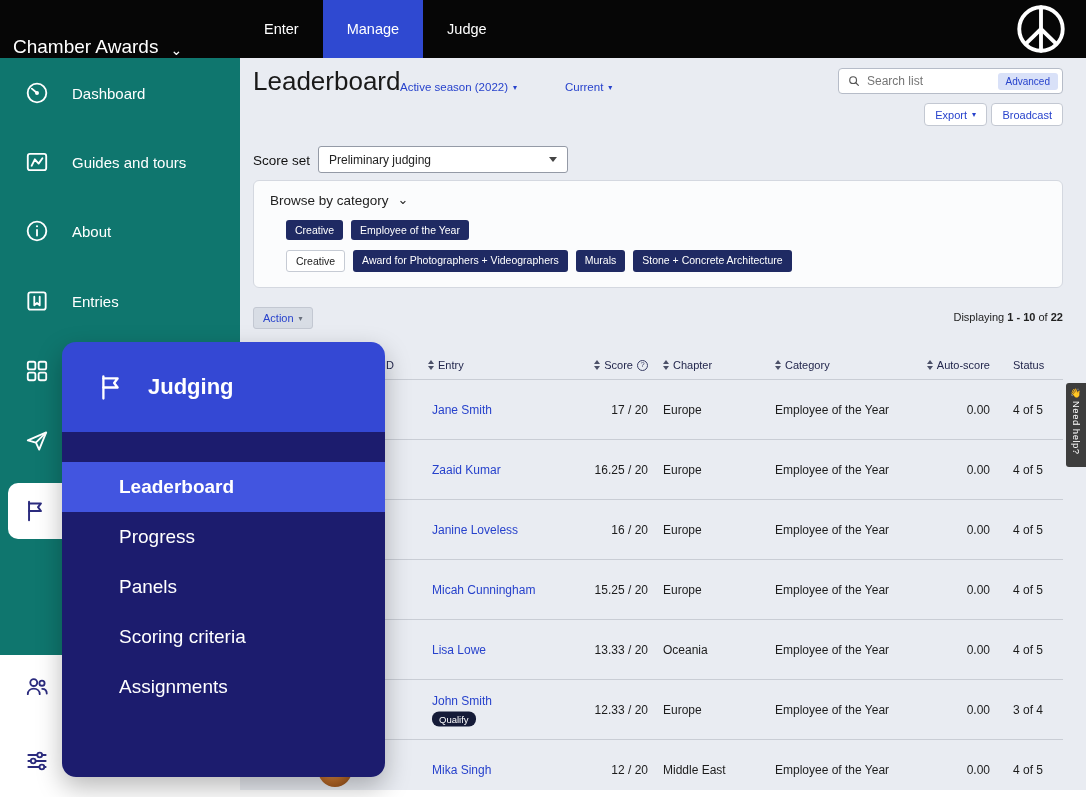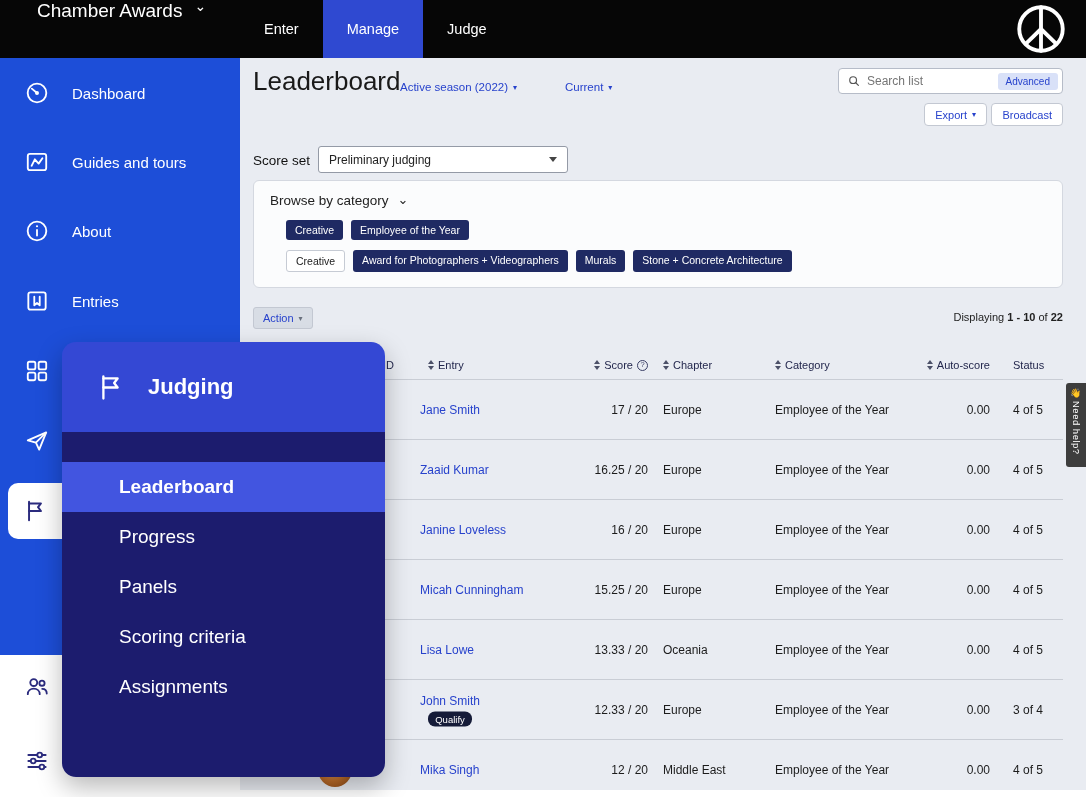--- a/index.html
+++ b/index.html
@@ -1,29 +1,29 @@
 <!DOCTYPE html>
 <html><head>
 <meta charset="utf-8">
 <style>
   *{margin:0;padding:0;box-sizing:border-box}
   html,body{width:1086px;height:797px}
   body{position:relative;overflow:hidden;font-family:"Liberation Sans",sans-serif;background:#fff}
 
   
   .topbar{position:absolute;left:0;top:0;width:1086px;height:58px;background:#060606;color:#fff;display:flex;align-items:stretch;z-index:60}
-  .brand{width:240px;display:flex;align-items:flex-start;gap:12px;padding-left:37px;font-size:19px;cursor:pointer}
+  .brand{width:240px;display:flex;align-items:flex-end;gap:12px;padding-left:13px;font-size:19px;cursor:pointer}
   .brand .chev{font-size:14px;margin-top:-2px}
   .tabs{display:flex}
   .tab{display:flex;align-items:center;padding:0 24px;font-size:14.5px;cursor:pointer}
   .tab.active{background:#2f49d1}
   .topbar-icon{margin-left:auto;display:flex;align-items:center;padding-right:16px;color:#fff;cursor:pointer}
 
   
-  .sidebar{position:absolute;left:0;top:58px;width:240px;height:597px;background:#1d4ed8;z-index:10}
+  .sidebar{position:absolute;left:0;top:58px;width:240px;height:597px;background:#0f766e;z-index:10}
   .nav-item{position:absolute;left:0;width:240px;height:52px;cursor:pointer}
   .nav-item .nico{position:absolute;left:24px;top:13px;width:26px;height:26px;color:#fff}
   .nav-item .nlabel{position:absolute;left:72px;top:50%;transform:translateY(-50%);color:#fff;font-size:15px}
   .rail-icon{position:absolute;left:24px;width:26px;height:26px;color:#fff;cursor:pointer}
   .active-box{position:absolute;left:8px;top:425px;width:54px;height:56px;background:#fff;border-radius:10px 0 0 10px;display:flex;align-items:center;justify-content:center;color:#2b2b7e;cursor:pointer}
   .active-box .nico{width:26px;height:26px}
   .sidebar-white{position:absolute;left:0;top:655px;width:240px;height:142px;background:#fff;z-index:10}
   .sidebar-white .rail-icon{color:#2b2b7e}
 
   
@@ -87,21 +87,21 @@
   .th-score{left:320px;width:75px}
   .th-chapter{left:410px}
   .th-category{left:522px}
   .th-auto{left:630px;width:107px}
   .th-status{left:760px}
 
   .trow{position:relative;height:60px;border-bottom:1px solid #c9cdd5}
   .avatar{position:absolute;left:65px;top:13px;width:34px;height:34px;border-radius:50%;background:#c7ccd6}
   .avatar.photo{background:radial-gradient(circle at 42% 32%,#f0b285 0%,#c5722c 55%,#7a3e12 100%)}
   .cell{position:absolute;top:50%;transform:translateY(-50%);font-size:12px;color:#1c1c1c}
-  .cell-entry{left:167px;display:flex;flex-direction:column;align-items:center;gap:4px}
+  .cell-entry{left:179px;display:flex;flex-direction:column;align-items:flex-start;gap:4px}
   .entry-link{color:#2742cc;text-decoration:none;cursor:pointer}
   .qtag{background:#151b38;color:#fff;font-size:9.5px;padding:2px 7px;border-radius:7px}
   .cell-score{left:320px;width:75px;text-align:right}
   .cell-chapter{left:410px}
   .cell-category{left:522px}
   .cell-auto{left:630px;width:107px;text-align:right}
   .cell-status{left:760px}
 
   
   .help-tab{position:absolute;right:0;top:383px;width:20px;height:84px;background:#3d3d3d;color:#fff;z-index:40;border-radius:3px 0 0 3px;display:flex;flex-direction:column;align-items:center;padding-top:5px;gap:3px;cursor:pointer}

